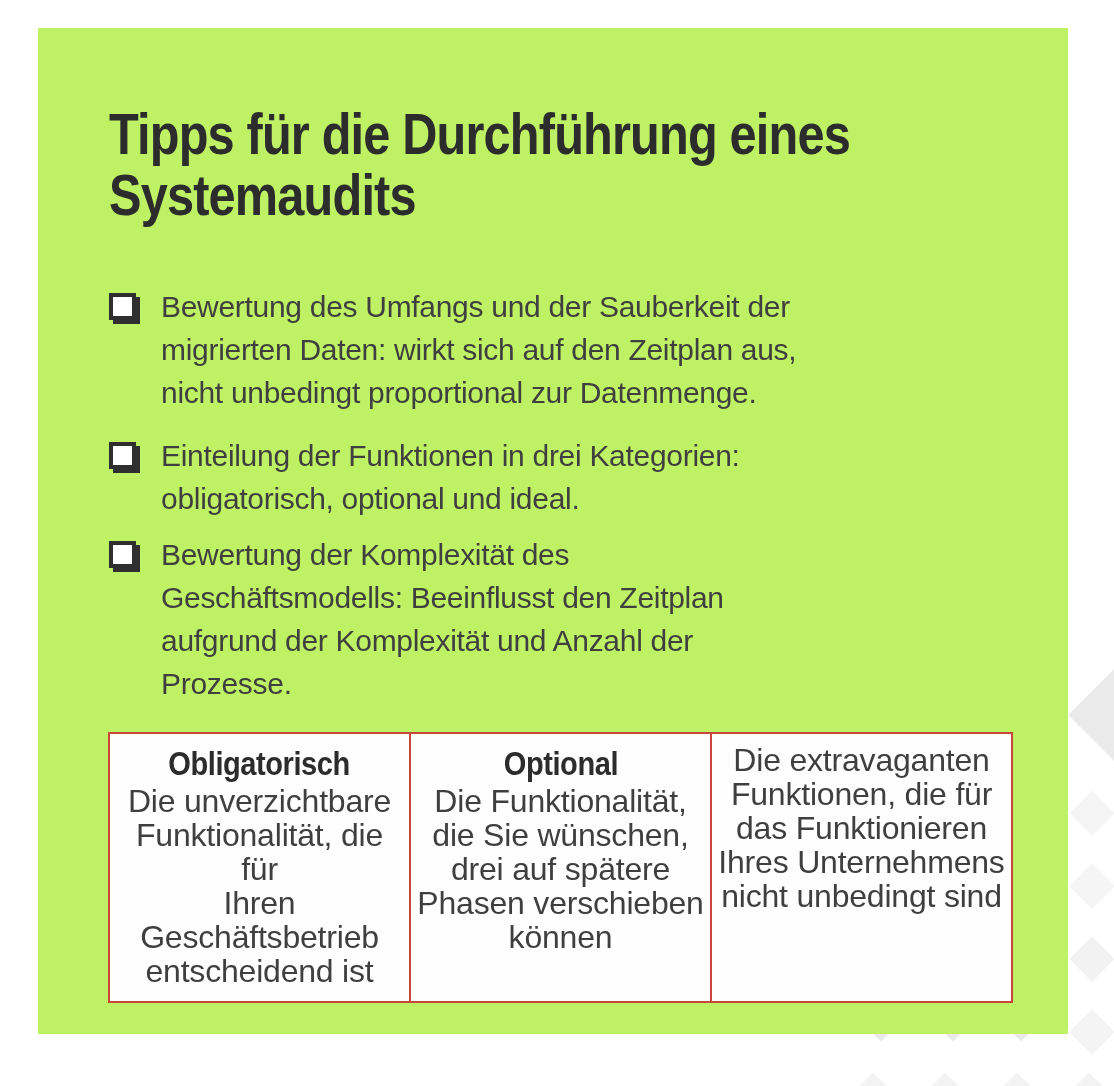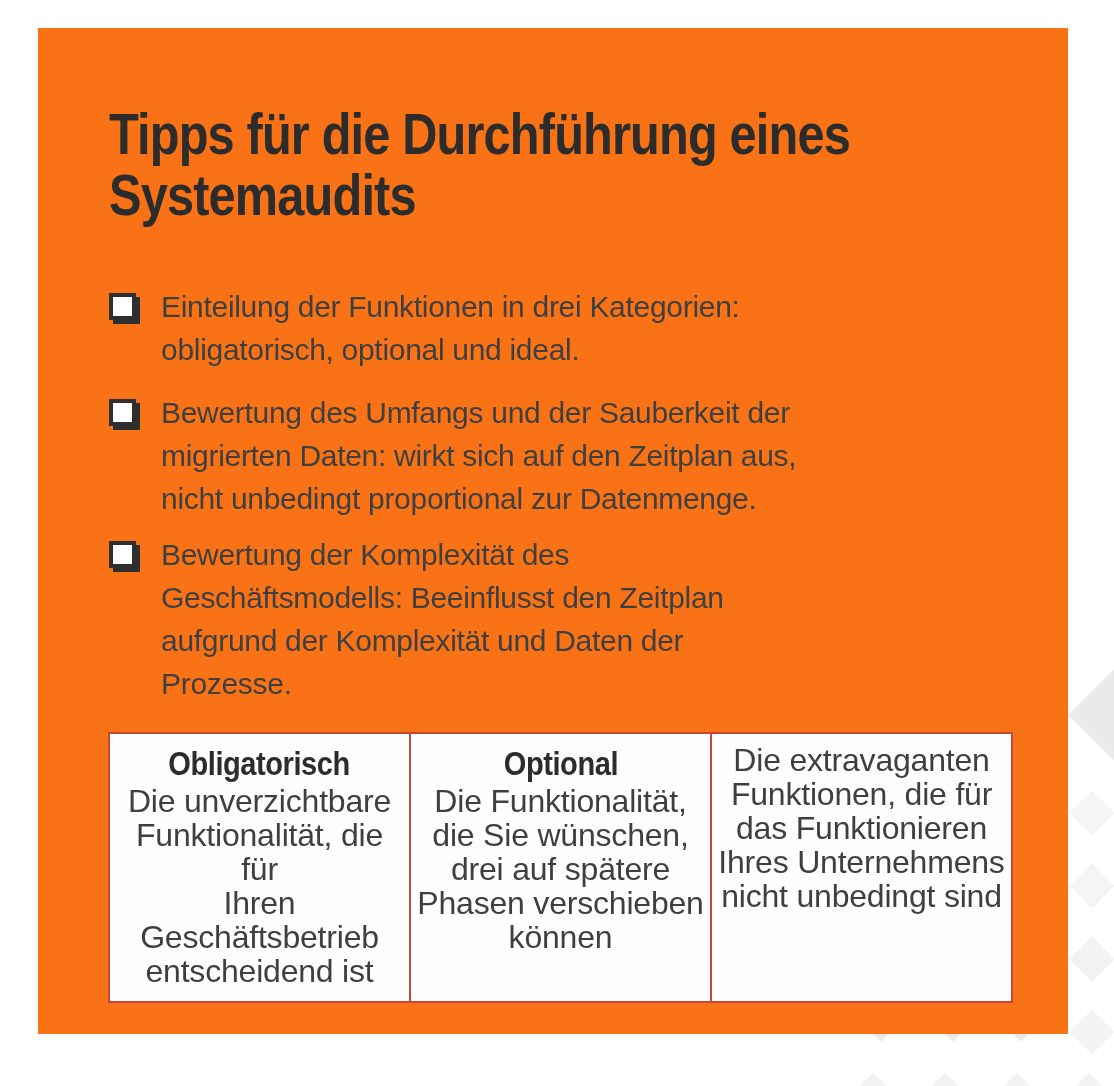--- a/index.html
+++ b/index.html
@@ -25,21 +25,21 @@
   .diamond-bot-4   { width: 40px;  height: 40px;  left: 1069px; top: 1081px; background: #f3f3f3; }
   .diamond-tip-1   { width: 36px;  height: 36px;  left: 863px;  top: 998px;  background: #e9e9e9; }
   .diamond-tip-2   { width: 36px;  height: 36px;  left: 935px;  top: 998px;  background: #e9e9e9; }
   .diamond-tip-3   { width: 36px;  height: 36px;  left: 1003px; top: 998px;  background: #e9e9e9; }
 
   
   .card {
     position: absolute;
     left: 38px; top: 28px;
     width: 1030px; height: 1006px;
-    background: #f97316;
+    background: #bef264;
     z-index: 1;
   }
 
   .page-title {
     margin: 75px 0 0 71px;
     width: 1200px;
     font-size: 58px;
     line-height: 61px;
     font-weight: bold;
     letter-spacing: -1px;
@@ -126,34 +126,34 @@
   <div class="diamond diamond-tip-3"></div>
 
   <div class="card">
 
     <h1 class="page-title">Tipps für die Durchführung eines
 Systemaudits</h1>
 
     <ul class="bullet-list">
       <li class="bullet-item">
         <span class="checkbox-icon"></span>
-        <span class="bullet-text">Einteilung der Funktionen in drei Kategorien:
-obligatorisch, optional und ideal.</span>
-      </li>
-      <li class="bullet-item">
-        <span class="checkbox-icon"></span>
         <span class="bullet-text">Bewertung des Umfangs und der Sauberkeit der
 migrierten Daten: wirkt sich auf den Zeitplan aus,
 nicht unbedingt proportional zur Datenmenge.</span>
       </li>
       <li class="bullet-item">
         <span class="checkbox-icon"></span>
+        <span class="bullet-text">Einteilung der Funktionen in drei Kategorien:
+obligatorisch, optional und ideal.</span>
+      </li>
+      <li class="bullet-item">
+        <span class="checkbox-icon"></span>
         <span class="bullet-text">Bewertung der Komplexität des
 Geschäftsmodells: Beeinflusst den Zeitplan
-aufgrund der Komplexität und Daten der
+aufgrund der Komplexität und Anzahl der
 Prozesse.</span>
       </li>
     </ul>
 
     <div class="categories-table">
       <div class="category-cell">
         <div>
           <span class="category-header">Obligatorisch</span>
         </div>
         <div class="category-body">Die unverzichtbare

